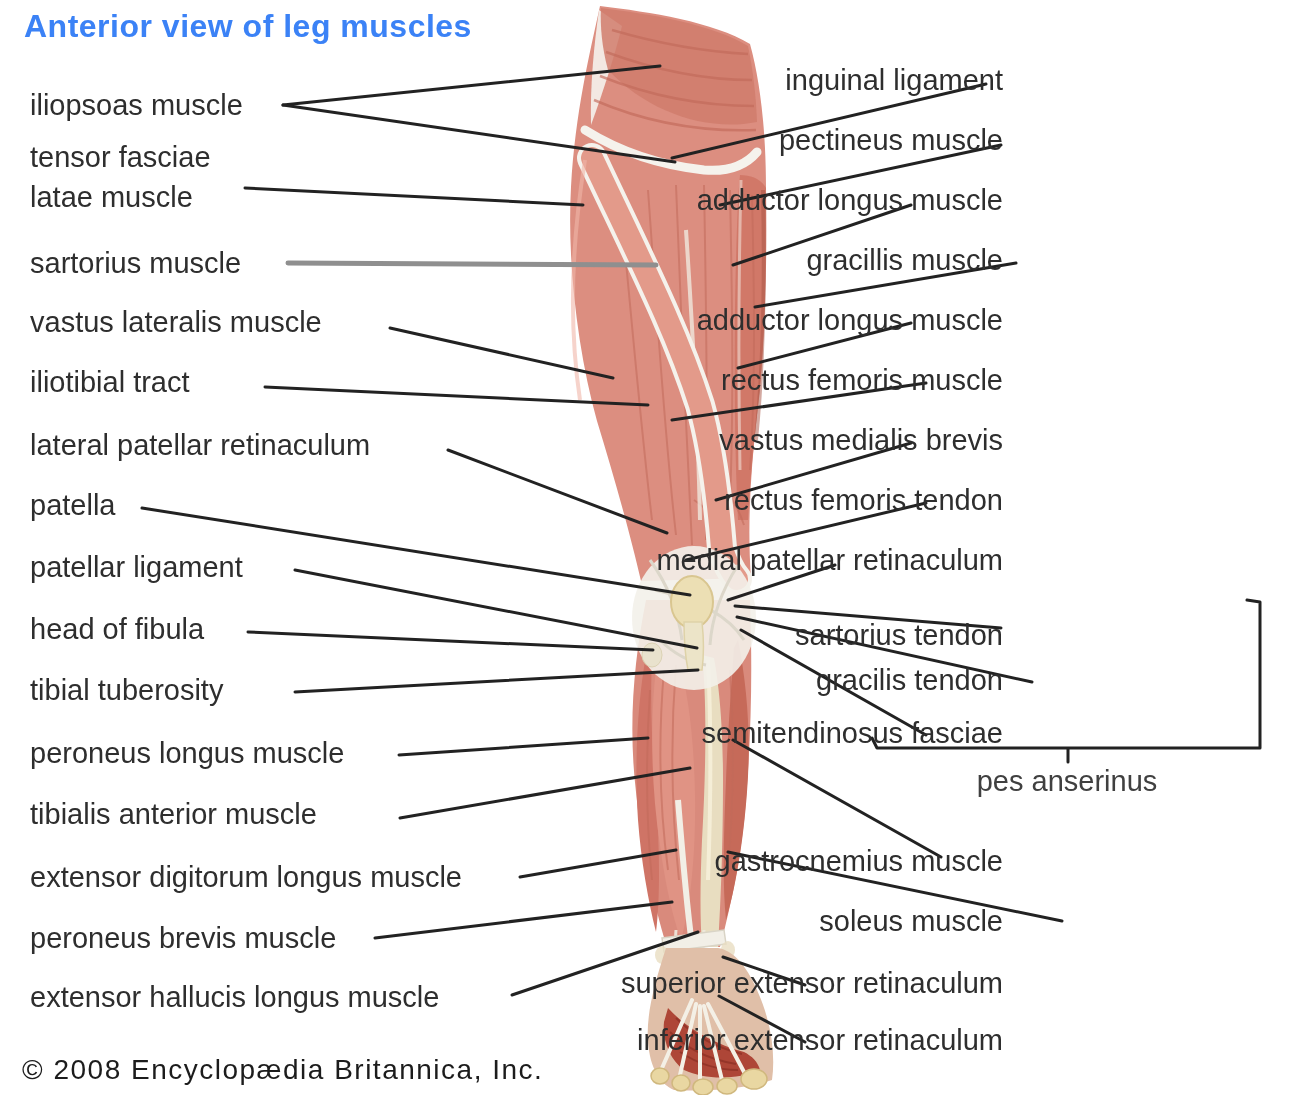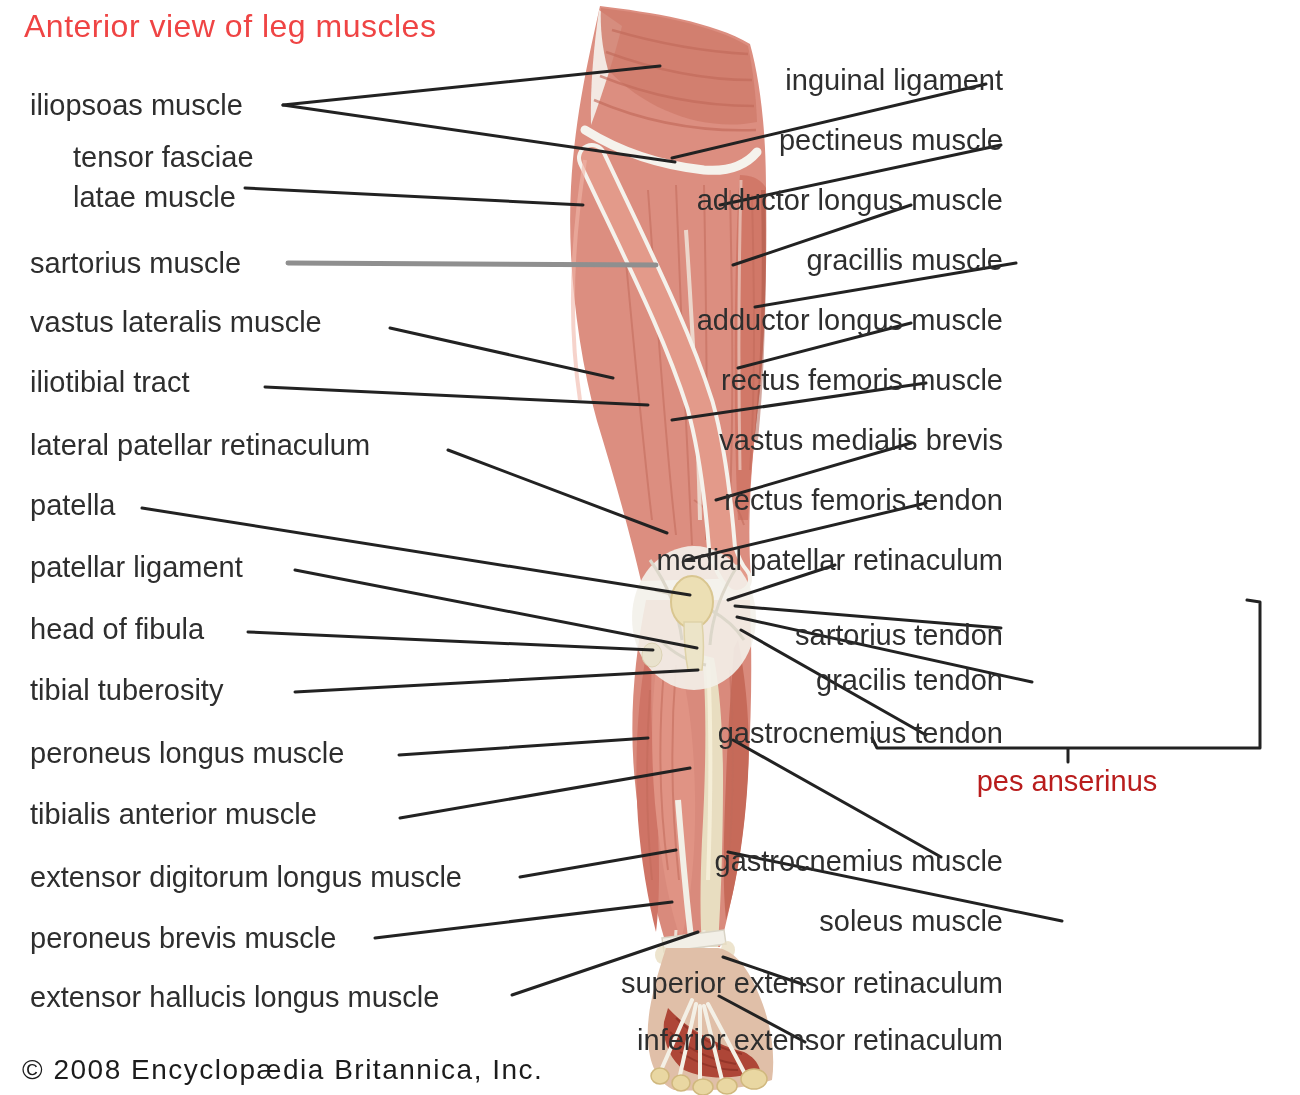--- a/index.html
+++ b/index.html
@@ -5,26 +5,26 @@
   html,body{margin:0;padding:0;background:#fff;}
   #stage{position:relative;width:1300px;height:1095px;background:#ffffff;overflow:hidden;
          font-family:"Liberation Sans", sans-serif;}
   #leg-art,#leader-svg{position:absolute;left:0;top:0;width:1300px;height:1095px;}
   #leg-art{z-index:1;}
   #leader-svg{z-index:2;}
   #labels-layer{position:absolute;left:0;top:0;width:1052px;height:1095px;z-index:3;}
   .label{position:absolute;font-size:29px;line-height:40px;color:#2e2e2e;white-space:pre-line;}
   .label.left{left:30px;text-align:left;}
   .label.right{right:49px;text-align:right;}
-  #page-title{position:absolute;left:24px;top:8px;font-size:32px;font-weight:normal;
-              color:#ef4444;letter-spacing:.5px;z-index:3;}
+  #page-title{position:absolute;left:24px;top:8px;font-size:32px;font-weight:bold;
+              color:#3b82f6;letter-spacing:.5px;z-index:3;}
   #copyright{position:absolute;left:22px;top:1054px;font-size:28px;color:#1c1c1c;
              letter-spacing:1.5px;z-index:3;}
   #pes-anserinus-label{position:absolute;left:1067px;top:765px;transform:translateX(-50%);
-             font-size:29px;color:#b91c1c;z-index:3;white-space:nowrap;}
+             font-size:29px;color:#404040;z-index:3;white-space:nowrap;}
 </style>
 </head>
 <body>
 
 <div id="stage">
 
   <svg id="leg-art" viewBox="0 0 1300 1095" xmlns="http://www.w3.org/2000/svg">
     <g>
 
       <path d="M600,6 C650,12 714,22 750,44 C760,80 766,130 766,188 C766,258 766,338 757,415
@@ -184,21 +184,21 @@
       <line x1="926" y1="735" x2="741" y2="630" stroke="#222222" stroke-width="3" stroke-linecap="round"></line>
       <line x1="941" y1="857" x2="733" y2="740" stroke="#222222" stroke-width="3" stroke-linecap="round"></line>
       <line x1="1062" y1="921" x2="728" y2="852" stroke="#222222" stroke-width="3" stroke-linecap="round"></line>
       <line x1="805" y1="985" x2="723" y2="957" stroke="#222222" stroke-width="3" stroke-linecap="round"></line>
       <line x1="805" y1="1042" x2="719" y2="996" stroke="#222222" stroke-width="3" stroke-linecap="round"></line>
       <path d="M1247,600 L1260,602 L1260,748 L877,748 L872,738 M1068,748 L1068,762" fill="none" stroke="#222222" stroke-width="3" stroke-linejoin="round" stroke-linecap="round"></path>
     </svg>
 
   <div id="labels-layer">
       <div class="label left" style="top: 85px;">iliopsoas muscle</div>
-      <div class="label left" style="top: 137px; margin-left: 43px;">tensor fasciae
+      <div class="label left" style="top: 137px;">tensor fasciae
 latae muscle</div>
       <div class="label left" style="top: 243px;">sartorius muscle</div>
       <div class="label left" style="top: 302px;">vastus lateralis muscle</div>
       <div class="label left" style="top: 362px;">iliotibial tract</div>
       <div class="label left" style="top: 425px;">lateral patellar retinaculum</div>
       <div class="label left" style="top: 485px;">patella</div>
       <div class="label left" style="top: 547px;">patellar ligament</div>
       <div class="label left" style="top: 609px;">head of fibula</div>
       <div class="label left" style="top: 670px;">tibial tuberosity</div>
       <div class="label left" style="top: 733px;">peroneus longus muscle</div>
@@ -210,21 +210,21 @@
       <div class="label right" style="top: 120px;">pectineus muscle</div>
       <div class="label right" style="top: 180px;">adductor longus muscle</div>
       <div class="label right" style="top: 240px;">gracillis muscle</div>
       <div class="label right" style="top: 300px;">adductor longus muscle</div>
       <div class="label right" style="top: 360px;">rectus femoris muscle</div>
       <div class="label right" style="top: 420px;">vastus medialis brevis</div>
       <div class="label right" style="top: 480px;">rectus femoris tendon</div>
       <div class="label right" style="top: 540px;">medial patellar retinaculum</div>
       <div class="label right" style="top: 607px; margin-top: 8px;">sartorius tendon</div>
       <div class="label right" style="top: 660px; text-align: center;">gracilis tendon</div>
-      <div class="label right" style="top: 713px;">gastrocnemius tendon</div>
+      <div class="label right" style="top: 713px;">semitendinosus fasciae</div>
       <div class="label right" style="top: 841px;">gastrocnemius muscle</div>
       <div class="label right" style="top: 901px;">soleus muscle</div>
       <div class="label right" style="top: 963px;">superior extensor retinaculum</div>
       <div class="label right" style="top: 1020px;">inferior extensor retinaculum</div>
     </div>
 
   <div id="page-title">Anterior view of leg muscles</div>
   <div id="pes-anserinus-label">pes anserinus</div>
   <div id="copyright">© 2008 Encyclopædia Britannica, Inc.</div>
 </div>

